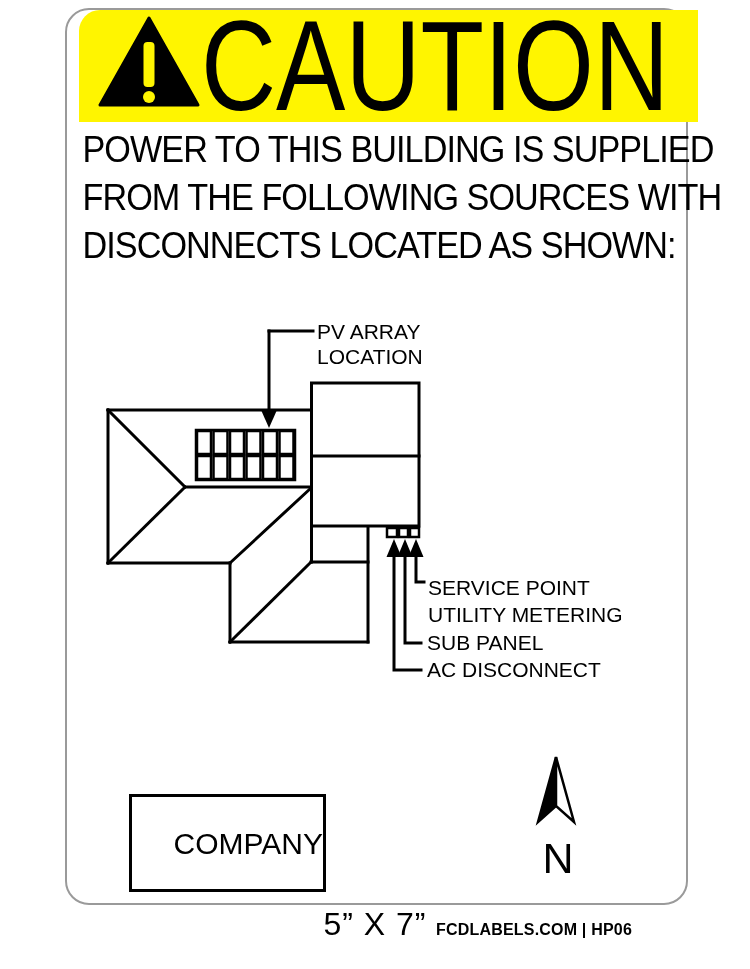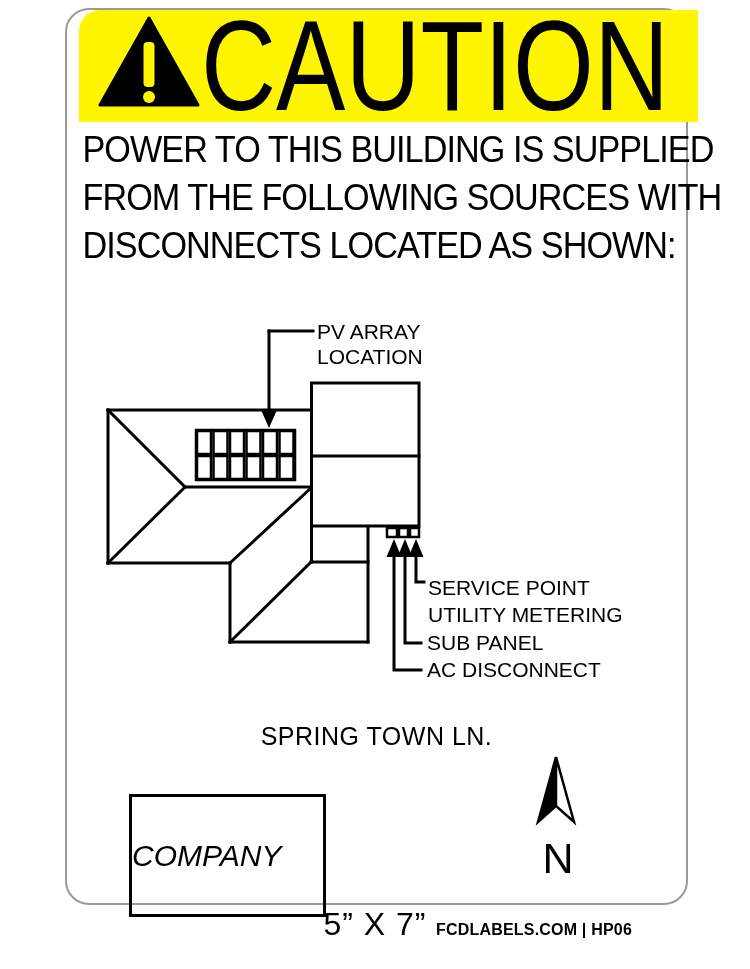--- a/index.html
+++ b/index.html
@@ -34,24 +34,24 @@
   }
   .diagram-svg text{
     font-family:"Liberation Sans", sans-serif;
     font-size:21px;fill:#000;
   }
   .street-name{
     position:absolute;left:0;top:712px;width:619px;
     text-align:center;font-size:25px;letter-spacing:0.5px;
   }
   .logo-box{
-    position:absolute;left:62px;top:784px;width:197px;height:123px;
+    position:absolute;left:62px;top:784px;width:197px;height:98px;
     border:3px solid #000;box-sizing:border-box;
-    display:flex;flex-direction:column;justify-content:center;align-items:flex-start;
-    font-size:30px;line-height:37px;text-align:center;font-style:italic;
+    display:flex;flex-direction:column;justify-content:center;align-items:flex-end;
+    font-size:30px;line-height:37px;text-align:center;
   }
   .north-label{
     position:absolute;left:461px;top:824px;width:60px;
     text-align:center;font-size:43px;font-weight:400;
   }
   .brand-footer{
     position:absolute;right:54px;top:911px;
     font-size:16px;font-weight:700;letter-spacing:0.2px;
   }
   .size-caption{
@@ -75,21 +75,20 @@
       <text x="122" y="100" font-size="128" textLength="468" lengthAdjust="spacingAndGlyphs">CAUTION</text>
     </svg>
   </div>
 
   <div class="message-block">
     <div>POWER TO THIS BUILDING IS SUPPLIED</div>
     <div>FROM THE FOLLOWING SOURCES WITH</div>
     <div>DISCONNECTS LOCATED AS SHOWN:</div>
   </div>
 
-  <div class="street-name">SPRING TOWN LN.</div>
 
   <div class="logo-box">
     <div>COMPANY</div>
   </div>
 
   <div class="north-label">N</div>
 
   <div class="brand-footer">FCDLABELS.COM | HP06</div>
 </div>
 

